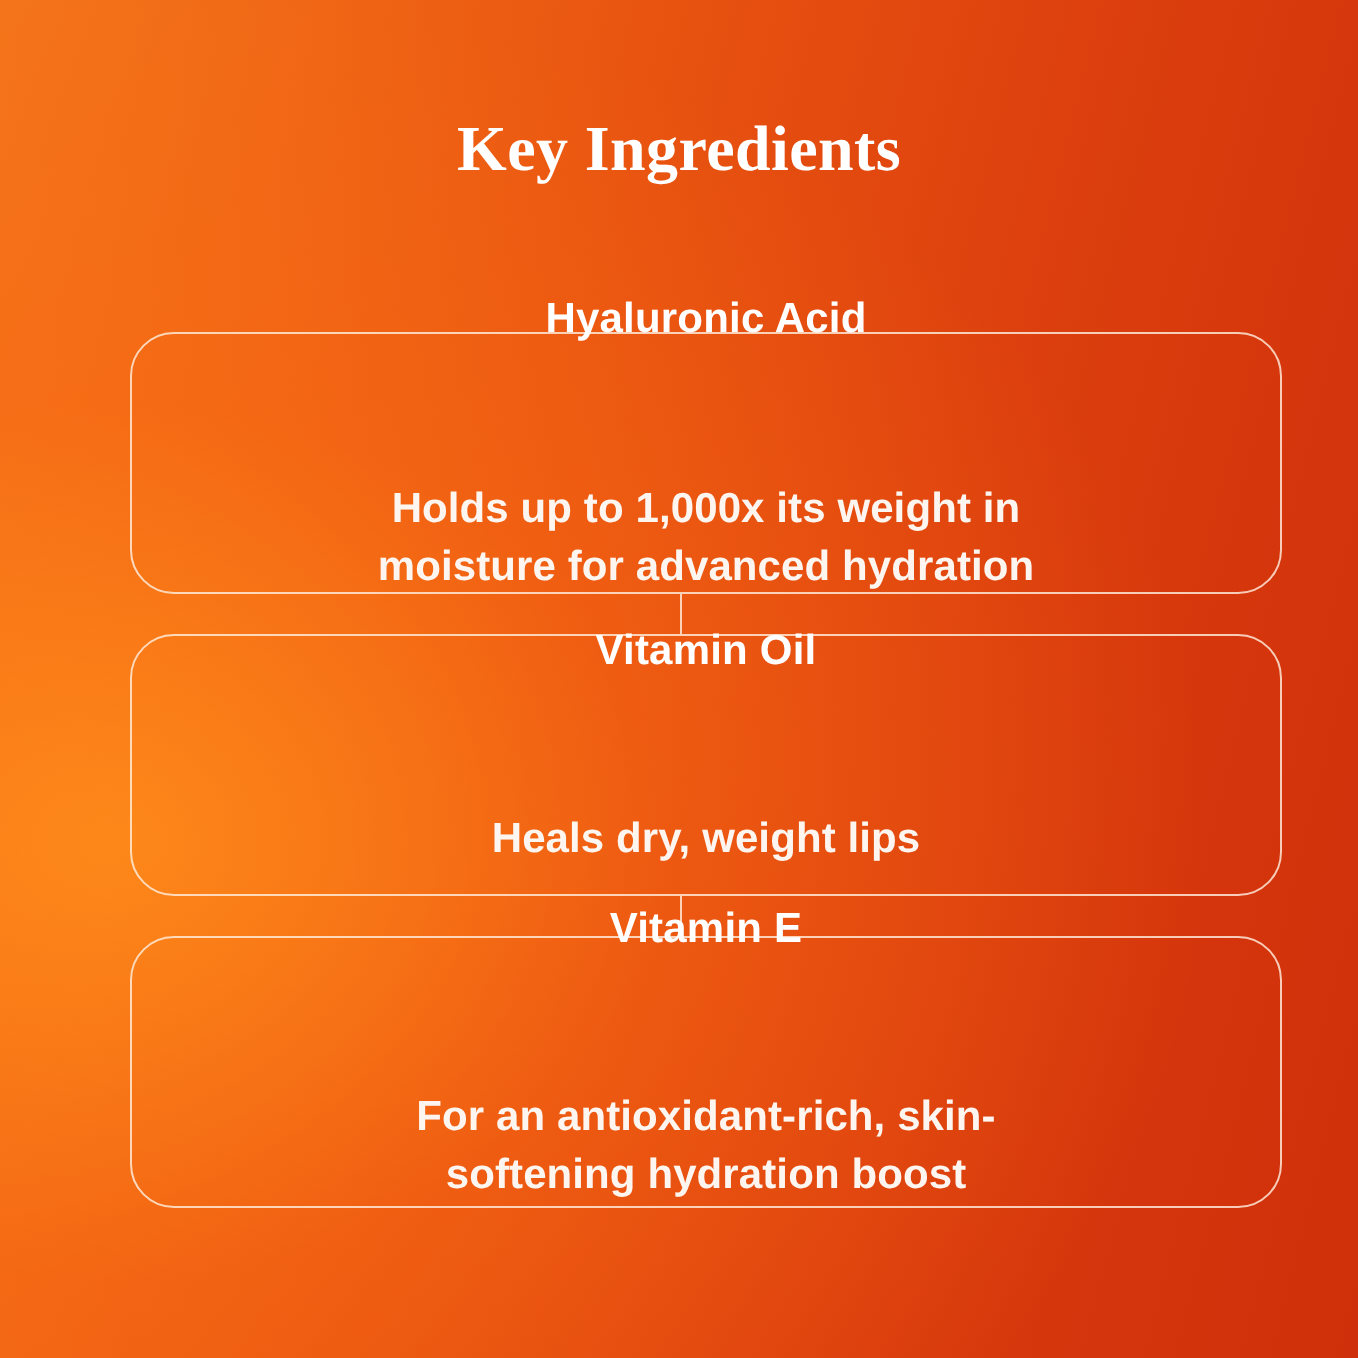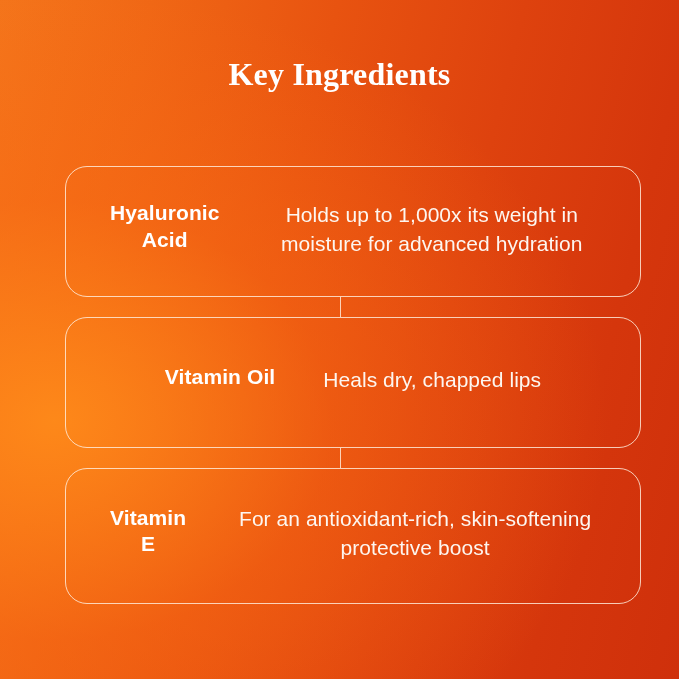--- a/index.html
+++ b/index.html
@@ -66,21 +66,21 @@
   }
 
   .card {
     position: relative;
     box-sizing: border-box;
     width: 576px;
     border: 1px solid rgba(255, 238, 222, 0.82);
     border-radius: 22px;
     background: transparent;
     display: flex;
-    flex-direction: row;
+    flex-direction: column;
     align-items: center;
     justify-content: center;
     text-align: center;
     padding: 10px 44px 14px;
     gap: 48px;
   }
 
   .card-1 { height: 131px; }
   .card-2 { height: 131px; margin-top: 20px; }
   .card-3 { height: 136px; margin-top: 20px; align-items: center; }
@@ -89,23 +89,23 @@
     margin: 0 0 6px 0;
     font-family: "Liberation Sans", sans-serif;
     font-weight: 700;
     font-size: 21px;
     line-height: 1.25;
     letter-spacing: 0.1px;
     color: #FFFFFF;
   }
 
   .card-desc {
-    margin: 0;
+    margin: 13px;
     font-family: "Liberation Sans", sans-serif;
-    font-weight: 400;
+    font-weight: 700;
     font-size: 21px;
     line-height: 1.38;
     letter-spacing: 0.05px;
     color: #FDF6F0;
     max-width: 380px;
   }
 
   
   .connector {
     position: absolute;
@@ -131,24 +131,24 @@
 
     <div class="card card-1">
       <p class="card-title">Hyaluronic Acid</p>
       <p class="card-desc">Holds up to 1,000x its weight in moisture for advanced hydration</p>
     </div>
 
     <div class="connector connector-1"></div>
 
     <div class="card card-2">
       <p class="card-title">Vitamin Oil</p>
-      <p class="card-desc">Heals dry, chapped lips</p>
+      <p class="card-desc">Heals dry, weight lips</p>
     </div>
 
     <div class="connector connector-2"></div>
 
     <div class="card card-3">
       <p class="card-title">Vitamin E</p>
-      <p class="card-desc">For an antioxidant-rich, skin-softening protective boost</p>
+      <p class="card-desc">For an antioxidant-rich, skin-softening hydration boost</p>
     </div>
 
   </div>
 </div>
 
 </body></html>

